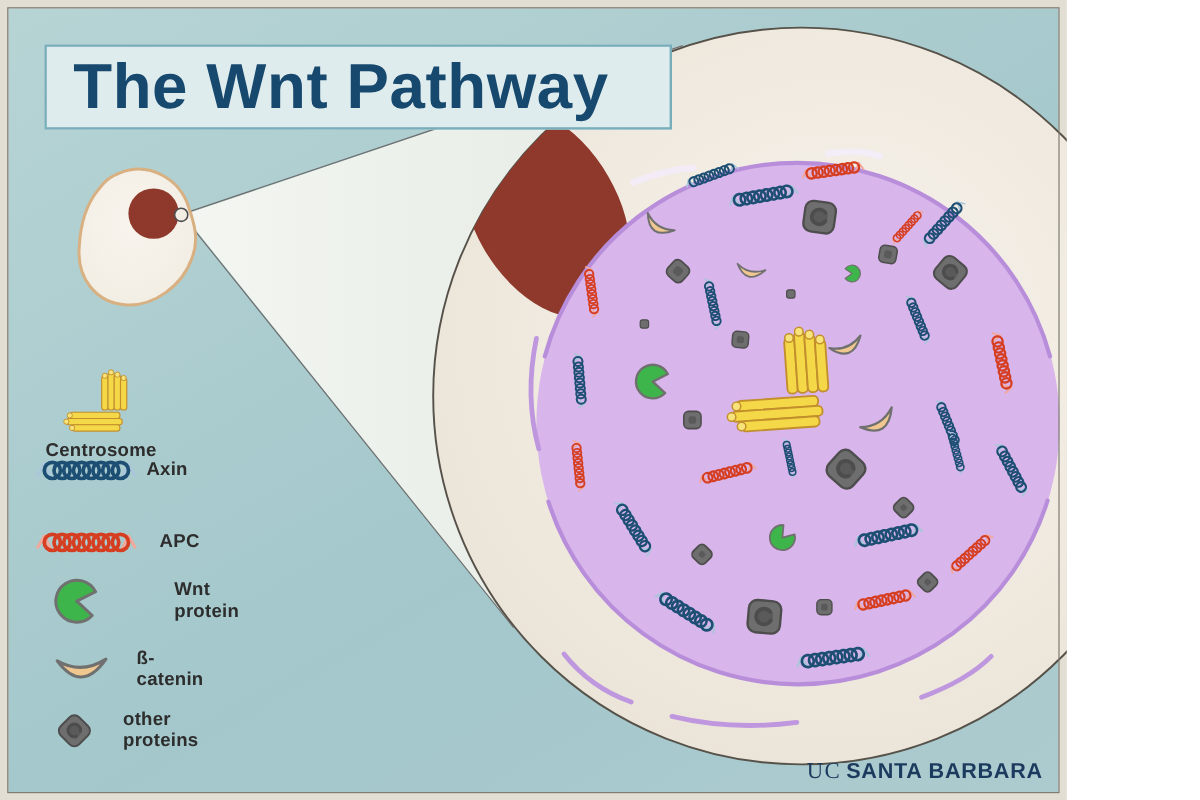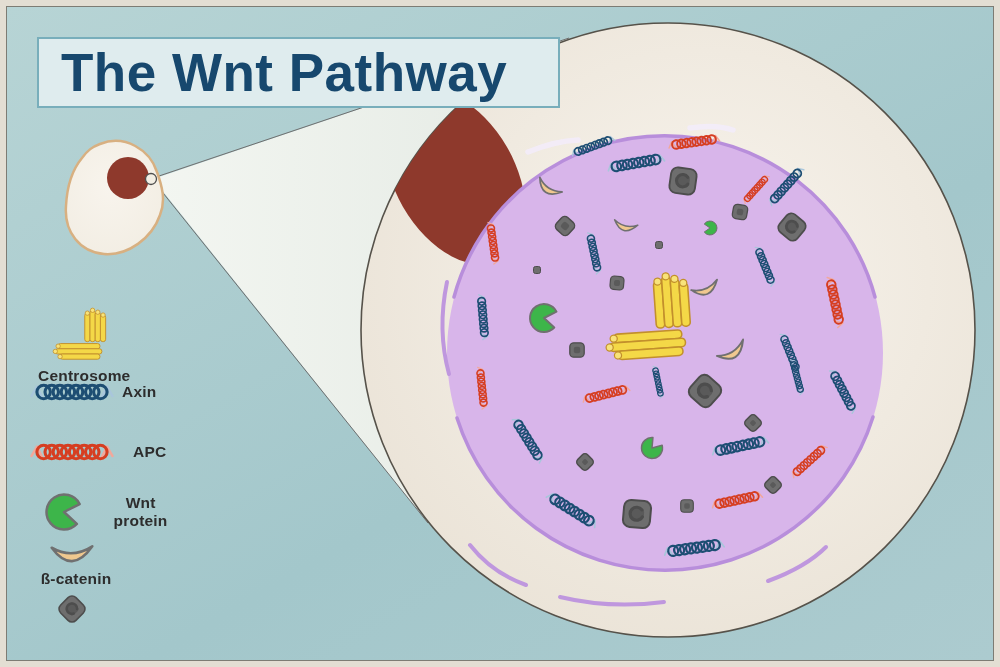--- a/index.html
+++ b/index.html
@@ -1,36 +1,36 @@
 <!DOCTYPE html>
 <html style="--background: #a3c7cb; --background-mid: #accbcf; --background-light: #b7d4d5; --frame: #e3ded3; --frame-line: #7d7c74; --title-box-bg: #dfecee; --title-box-border: #78aebb; --title-text: #17486e; --legend-text: #2d2d2d; --logo-text: #1b3a5e; --cell-body: #f1ece1; --cell-outline: #d8b081; --cell-nucleus: #8e392c; --ring-fill: #f2eee4; --magnified-cell-light: #f8f4ed; --magnified-cell: #e8e0d3; --magnified-cell-edge: #56524a; --cone-light: #f3f6f1; --cone: #e4eae4; --cone-line: #6f6f6f; --nucleus: #d8b5ea; --nucleus-edge: #b88edb; --nucleus-dash: #bf97de; --nucleus-streak: #f3ecf9; --axin: #1d4e73; --axin-tail: #a9c6db; --apc: #d63e21; --apc-tail: #f2a89b; --wnt: #3db54a; --wnt-outline: #707070; --catenin: #f0c88f; --catenin-outline: #707070; --protein: #6e6e6e; --protein-dark: #4d4d4d; --centrosome: #f4d847; --centrosome-light: #f8e37a; --centrosome-dark: #c28f2c;"><head>
 <meta charset="utf-8">
 <style>
   html,body{margin:0;padding:0;}
-  .poster{position:relative;width:1000px;height:667px;background:var(--frame,#e3ded3);overflow:hidden;
-          font-family:"Liberation Sans",sans-serif;text-align:center;}
+  .poster{position:relative;width:889px;height:667px;background:var(--frame,#e3ded3);overflow:hidden;
+          font-family:"Liberation Sans",sans-serif;}
   .bg{position:absolute;inset:7px;background:linear-gradient(150deg,var(--background-light,#b7d4d5) 0%,var(--background,#a3c7cb) 60%,var(--background-mid,#accbcf) 100%);}
   .frame-line{position:absolute;inset:6px;border:1.5px solid var(--frame-line,#7d7c74);pointer-events:none;z-index:40;}
   svg.scene{position:absolute;left:0;top:0;z-index:5;}
 
   .title-box{position:absolute;left:37px;top:37px;width:523px;height:71px;z-index:20;
     background:var(--title-box-bg,#dfecee);border:2px solid var(--title-box-border,#78aebb);
     box-sizing:border-box;display:flex;align-items:center;padding-left:22px;}
   .title-box h1{margin:0;font-size:53px;line-height:1;font-weight:bold;letter-spacing:0.5px;
     color:var(--title-text,#17486e);}
 
   .legend{position:absolute;left:0;top:0;z-index:20;}
   .legend-row{position:absolute;left:30px;display:flex;align-items:center;}
   .legend-row .icon-box{width:84px;display:flex;justify-content:center;align-items:center;}
   .legend-row .lbl{margin-left:8px;font-size:15.5px;font-weight:bold;color:var(--legend-text,#2d2d2d);letter-spacing:0.2px;}
   .row-centrosome{top:303px;flex-direction:column;}
   .row-axin{top:380px;}
   .row-apc{top:440px;gap:11px;}
-  .row-wnt{top:492px;}
-  .row-catenin{top:540px;flex-direction:column;}
+  .row-wnt{top:481px;gap:40px;}
+  .row-catenin{top:540px;}
   .row-other{top:587px;}
 
   .logo{position:absolute;right:20px;bottom:13px;z-index:20;color:var(--logo-text,#1b3a5e);white-space:nowrap;}
   .logo .uc{font-family:"Liberation Serif",serif;font-size:19px;letter-spacing:1px;}
   .logo .campus{font-family:"Liberation Sans",sans-serif;font-weight:bold;font-size:18px;letter-spacing:0.6px;}
 
   
   .axin{color:var(--axin,#1d4e73);--tail:var(--axin-tail,#a9c6db);}
   .apc{color:var(--apc,#d63e21);--tail:var(--apc-tail,#f2a89b);}
   .coil-main{fill:none;stroke:currentColor;stroke-width:2.3;}
@@ -345,18 +345,23 @@
           </svg>
       </div>
       <span class="lbl">ß-catenin</span>
     </div>
     <div class="legend-row row-other">
       <div class="icon-box">
         <svg width="44" height="44" viewBox="-22 -22 44 44">
             <use href="#sym-protein-lg" transform="rotate(45) scale(0.8)"></use>
           </svg>
       </div>
+      <span class="lbl">other proteins</span>
     </div>
   </div>
 
+  <div class="logo">
+    <span class="uc">UC</span>
+    <span class="campus">SANTA BARBARA</span>
+  </div>
 
   <div class="frame-line"></div>
 </div>
 
 </body></html>

